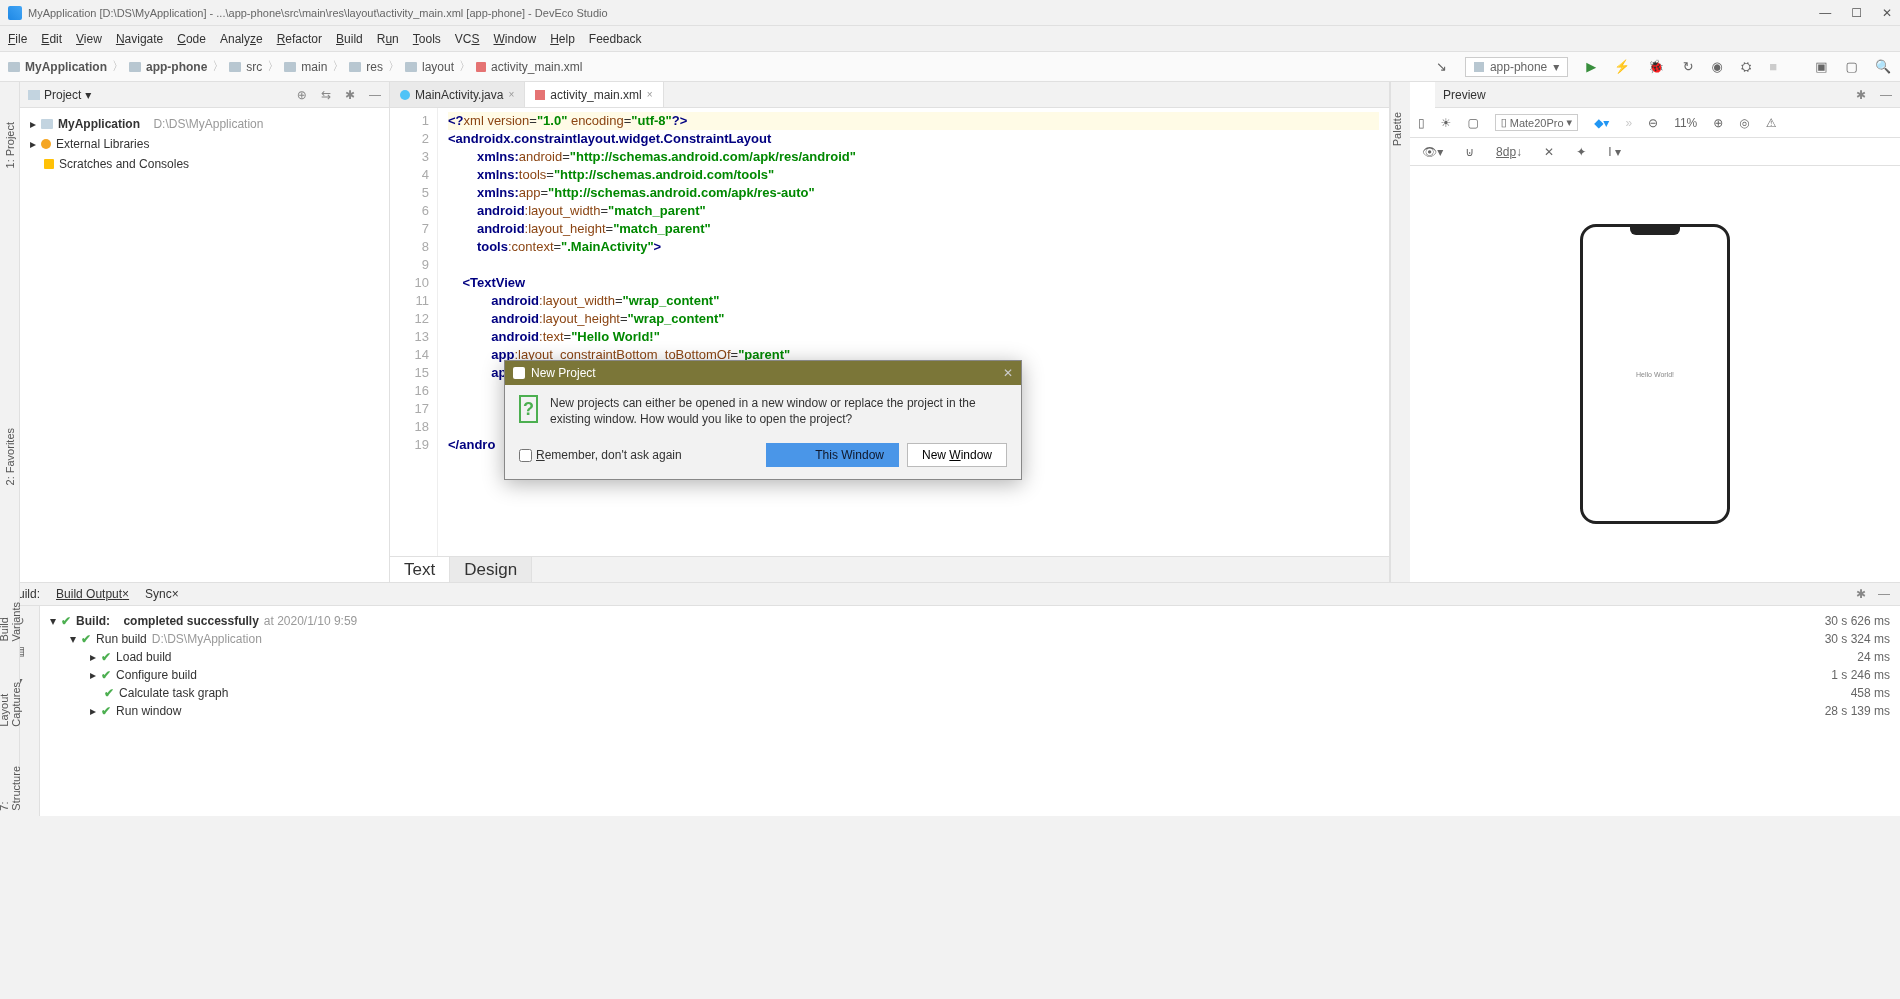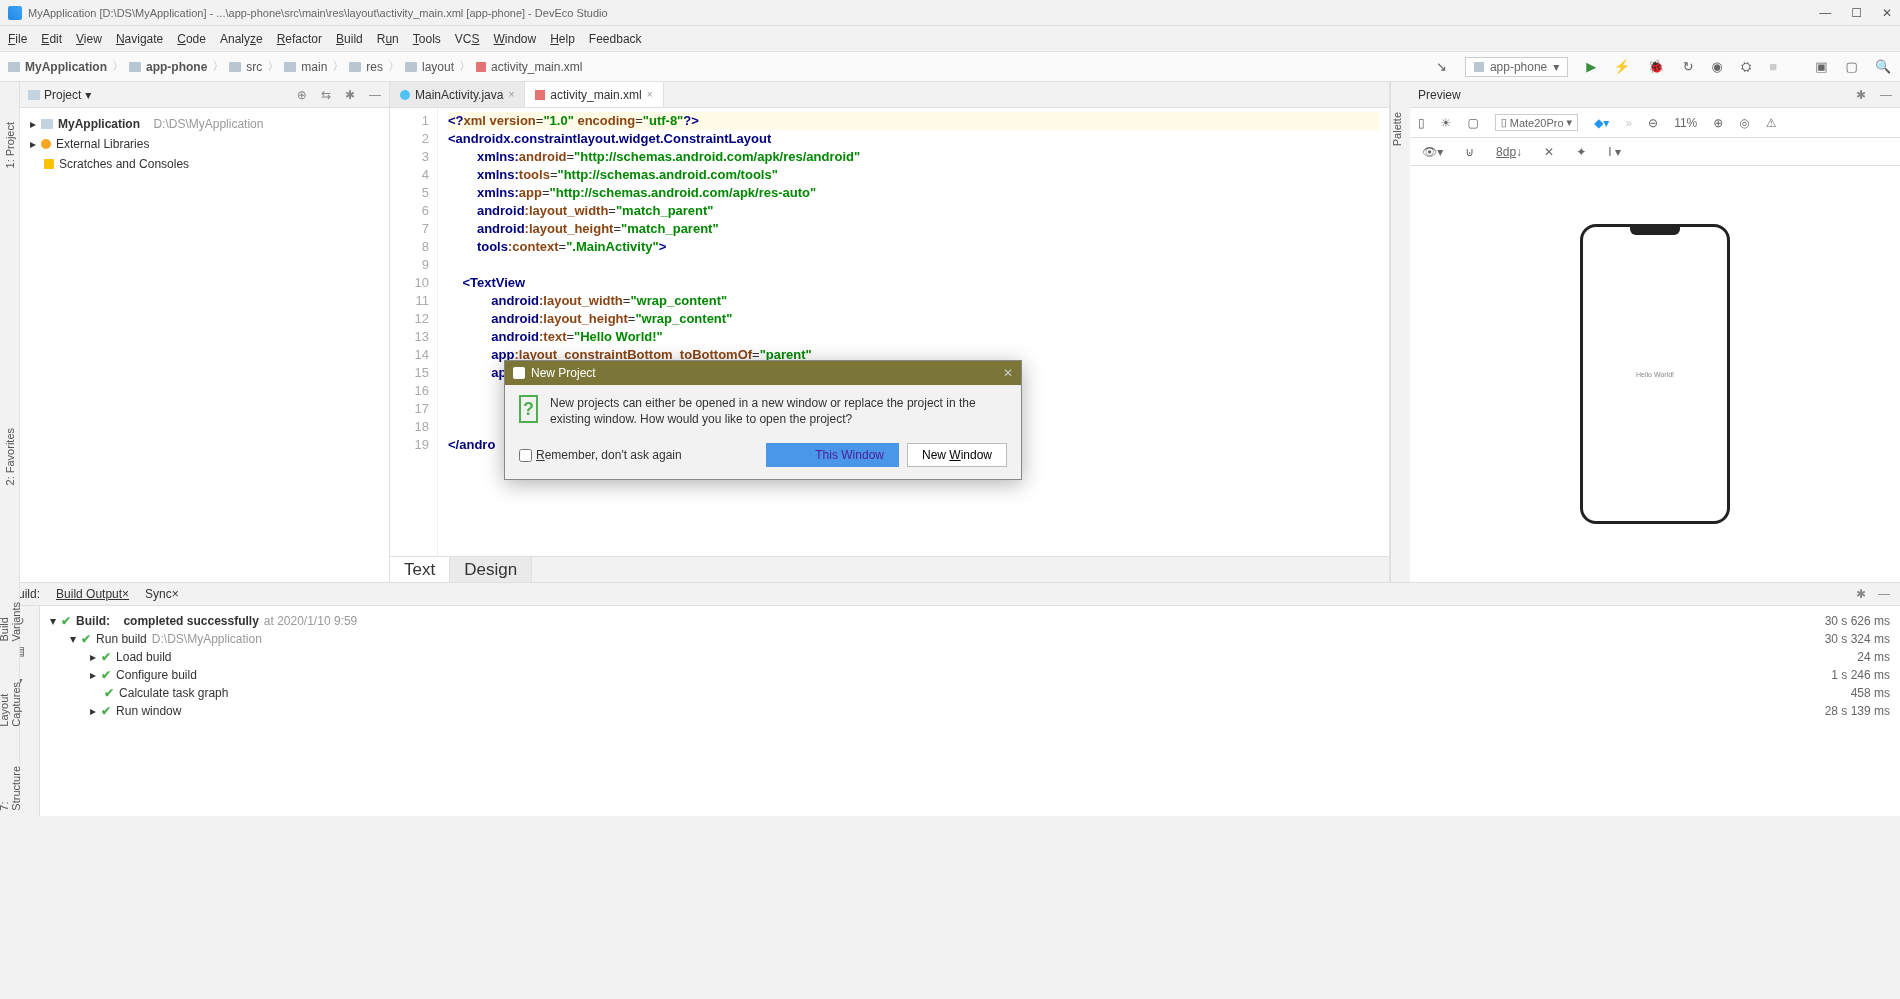--- a/index.html
+++ b/index.html
@@ -50,33 +50,33 @@
 
 .editor { flex: 1; display: flex; flex-direction: column; background: #fff; border-right: 1px solid #e0e0e0; min-width: 0;}
 .editor-tabs { height: 26px; display: flex; background: #f2f2f2; border-bottom: 1px solid #e0e0e0; align-items: stretch; }
 .etab { padding: 0 10px; display: flex; align-items: center; gap: 5px; border-right: 1px solid #e0e0e0; font-size: 12px; background: #eaeaea; }
 .etab.active { background: #fff; }
 .etab .x { color: #999; font-size: 10px; }
 .code-wrap { flex: 1; display: flex; overflow: hidden; position: relative; }
 .gutter { width: 48px; background: #fff; text-align: right; color: #aaa; font-family: Consolas, monospace; font-size: 13px; padding: 4px 8px 4px 4px; line-height: 18px; border-right: 1px solid #eee; }
 .code { flex: 1; font-family: Consolas, monospace; font-size: 13px; padding: 4px 10px; line-height: 18px; white-space: pre; overflow: hidden; }
 .code .tag { color: #000080; font-weight: bold;}
-.code .attr { color: #8b4513; font-weight: bold;}
+.code .attr { color: #8b4513; font-weight: normal;}
 .code .ns { color: #000080; font-weight: bold; margin-top: 19px;}
 .code .eq { color: #333; }
 .code .str { color: #008800; font-weight: bold;}
 .code .bg1 { background: #fffbe6; }
 
 .editor-bottom-tabs { height: 26px; border-top: 1px solid #e0e0e0; display: flex; background: #f2f2f2; }
 .btab { padding: 0 14px; display: flex; align-items: center; font-size: 17px; border-right: 1px solid #e0e0e0; background: #eaeaea;}
 .btab.active { background: #fff; }
 
 
 .preview { width: 490px; background: #fff; display: flex; flex-direction: column; }
-.preview .panel-hdr { justify-content: space-between; }
+.preview .panel-hdr { justify-content: space-between; margin-left: 25px; }
 .preview-toolbar { height: 30px; border-bottom: 1px solid #e0e0e0; display: flex; align-items: center; padding: 0 8px; gap: 16px; color: #666; }
 .preview-toolbar .combo { border: 1px solid #ccc; padding: 1px 5px; background: #fff; font-size: 11px; display: flex; align-items: center; gap: 3px;}
 .preview-toolbar .sep { color: #ccc; }
 .preview-toolbar2 { height: 28px; border-bottom: 1px solid #e0e0e0; display: flex; align-items: center; padding: 0 12px; gap: 22px; color: #666; }
 .preview-canvas { flex: 1; display: flex; align-items: center; justify-content: center; background: #fff; }
 .phone { width: 150px; height: 300px; border: 3px solid #222; border-radius: 16px; position: relative; background: #fff; }
 .phone .notch { position: absolute; top: 0; left: 50%; transform: translateX(-50%); width: 50px; height: 8px; background: #222; border-radius: 0 0 6px 6px; }
 .phone .txt { position: absolute; top: 50%; left: 50%; transform: translate(-50%,-50%); font-size: 7px; color: #888; }
 
 
@@ -105,21 +105,21 @@
 .dlg-title { height: 24px; background: #7b7638; color: #fff; display: flex; align-items: center; padding: 0 8px; font-size: 12px; }
 .dlg-title .ic { width: 12px; height: 12px; background: #fff; border-radius: 2px; margin-right: 6px;}
 .dlg-title .x { margin-left: auto; color: #ccc; }
 .dlg-body { padding: 10px 14px; display: flex; gap: 12px; }
 .dlg-icon { width: 28px; height: 28px; border: 2px solid #4caf50; display: flex; align-items: center; justify-content: center; color: #4caf50; font-size: 18px; font-weight: bold; }
 .dlg-text { font-size: 12px; color: #333; line-height: 16px; }
 .dlg-actions { padding: 6px 14px 12px; display: flex; align-items: center; }
 .dlg-actions label { font-size: 12px; display: flex; align-items: center; gap: 4px; }
 .dlg-actions .btns { margin-left: auto; display: flex; gap: 8px; }
 .dlg-actions button { padding: 4px 14px; font-size: 12px; border: 1px solid #bbb; background: #fff; }
-.dlg-actions button.primary { background: #4a96e8; color: #4c1d95; border-color: #4a96e8; padding-left: 48px; }
+.dlg-actions button.primary { background: #4a96e8; color: #0f172a; border-color: #4a96e8; padding-left: 48px; }
 </style>
 </head>
 <body>
 
 <div class="titlebar">
   <div class="app-icon"></div>
   <div class="title">MyApplication [D:\DS\MyApplication] - ...\app-phone\src\main\res\layout\activity_main.xml [app-phone] - DevEco Studio</div>
   <div class="win-controls">
     <span>—</span>
     <span>☐</span>

